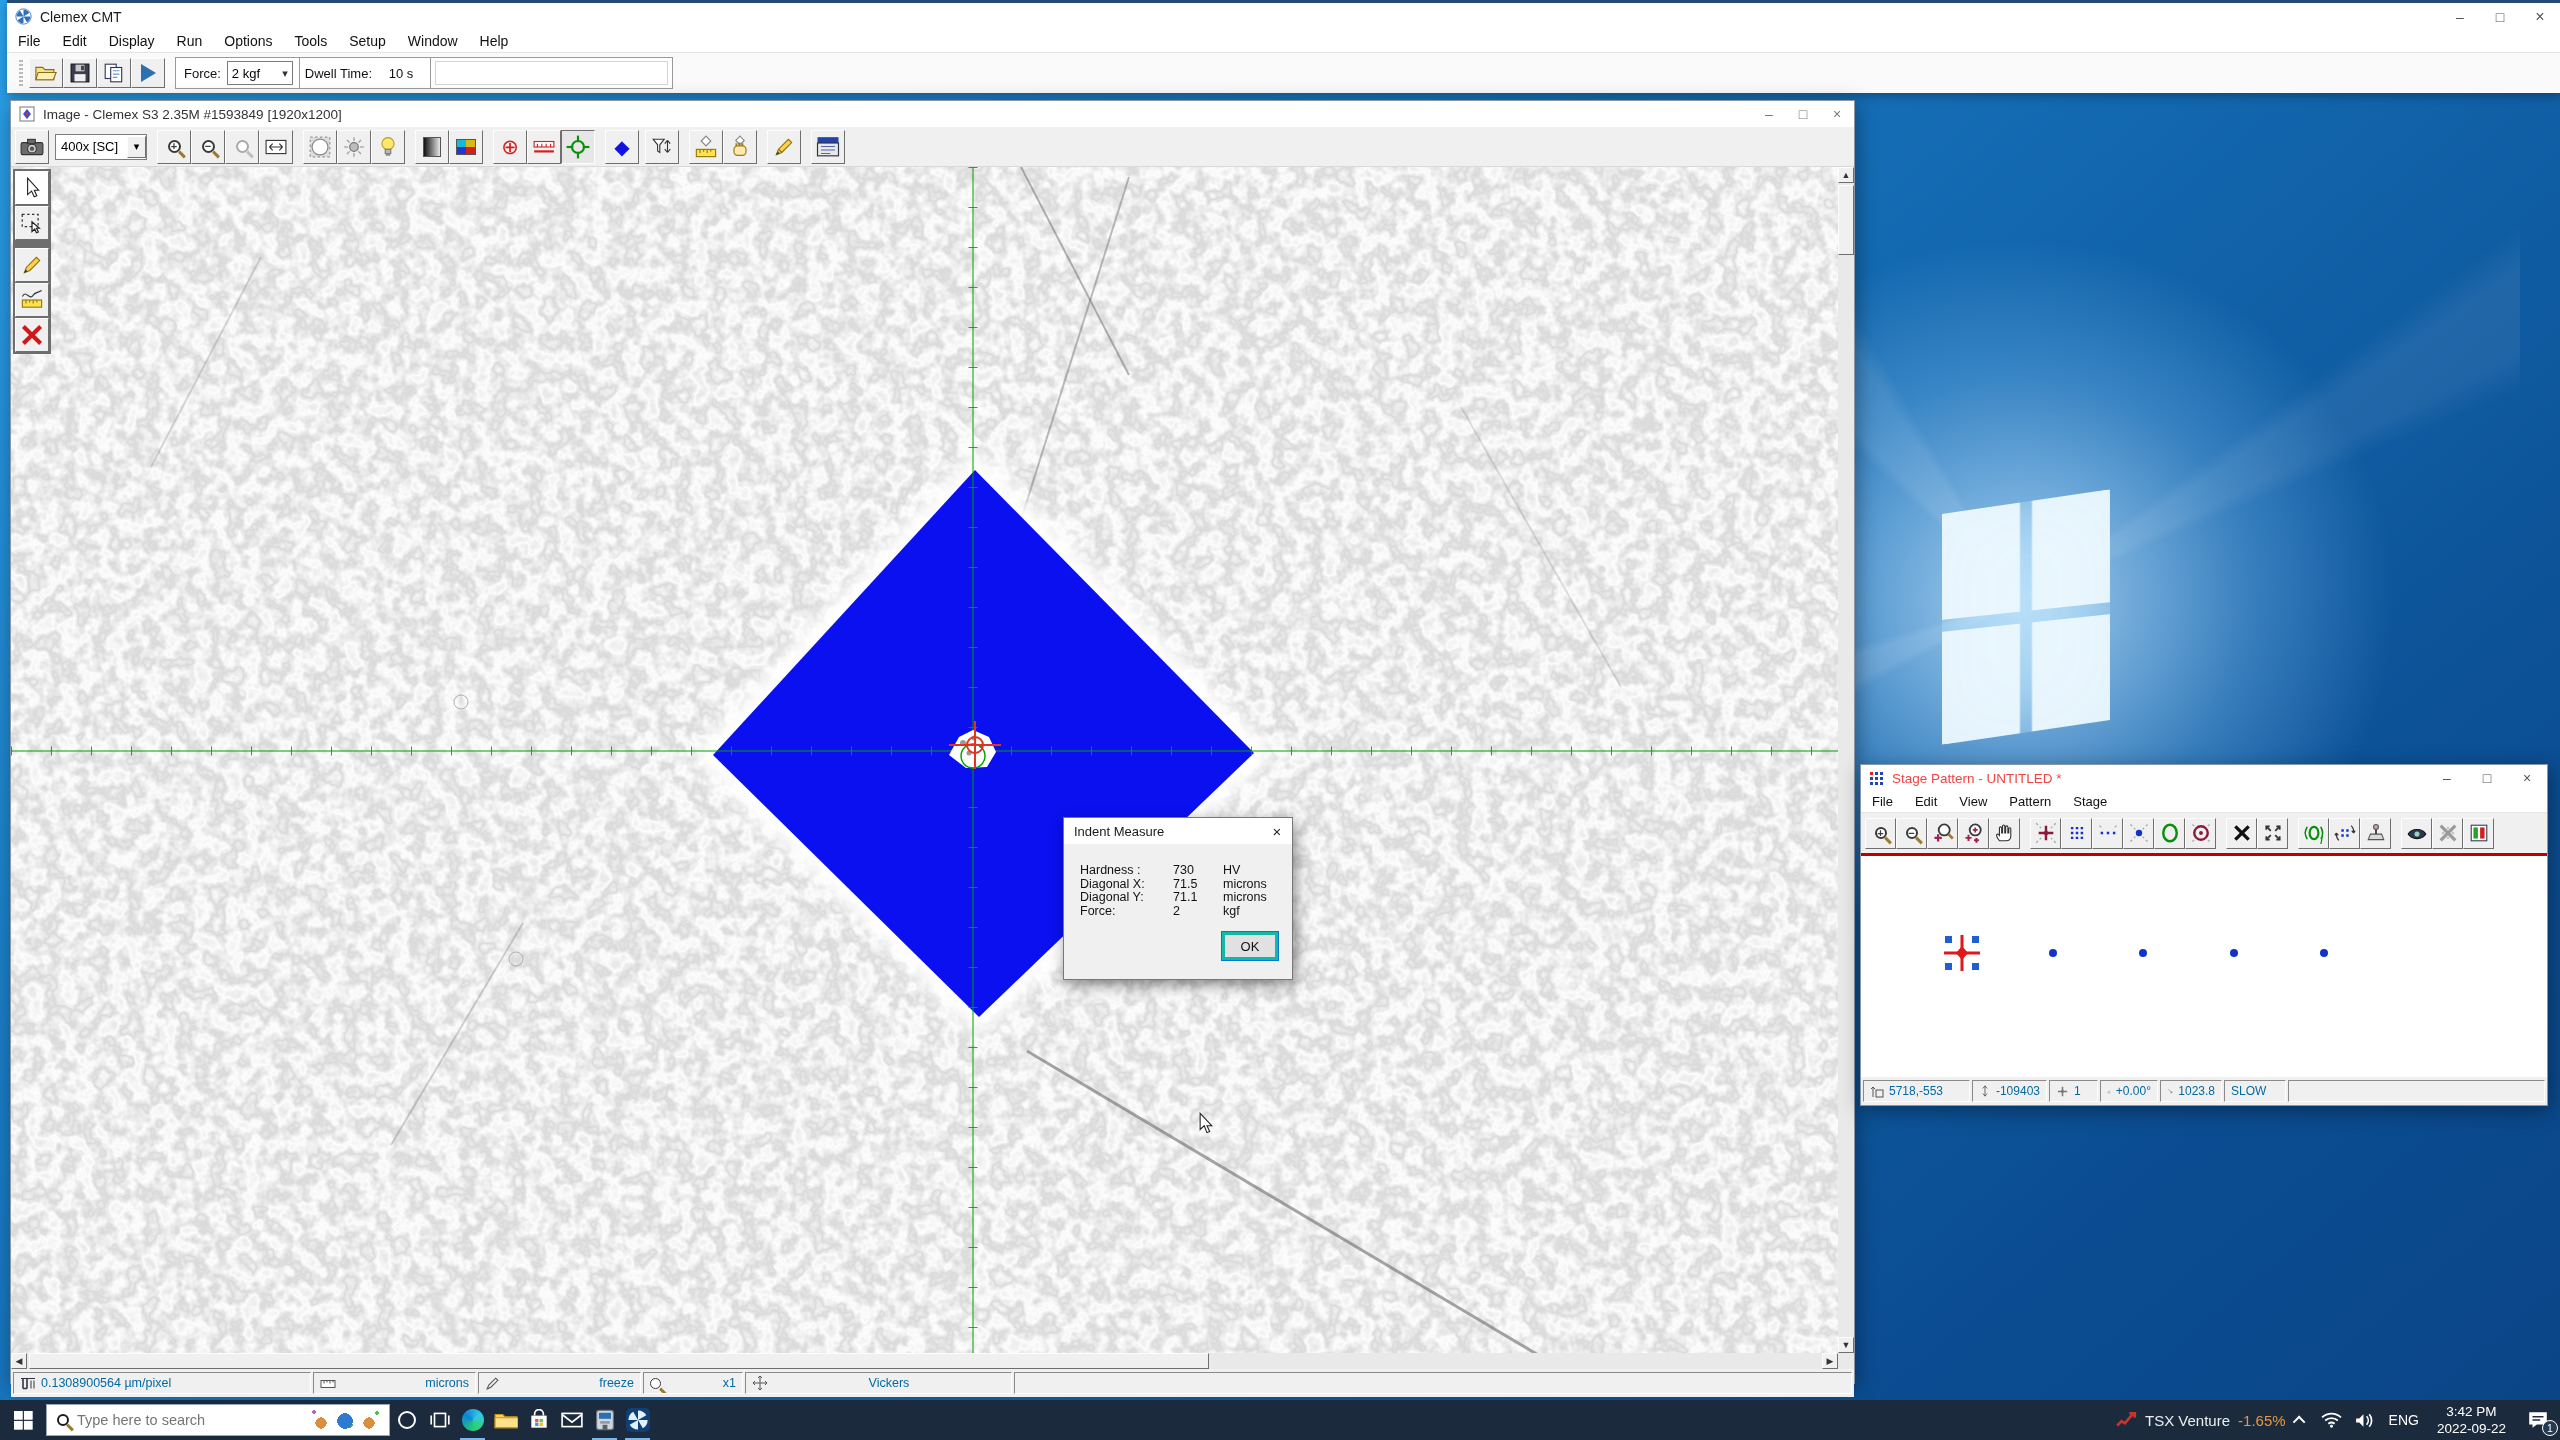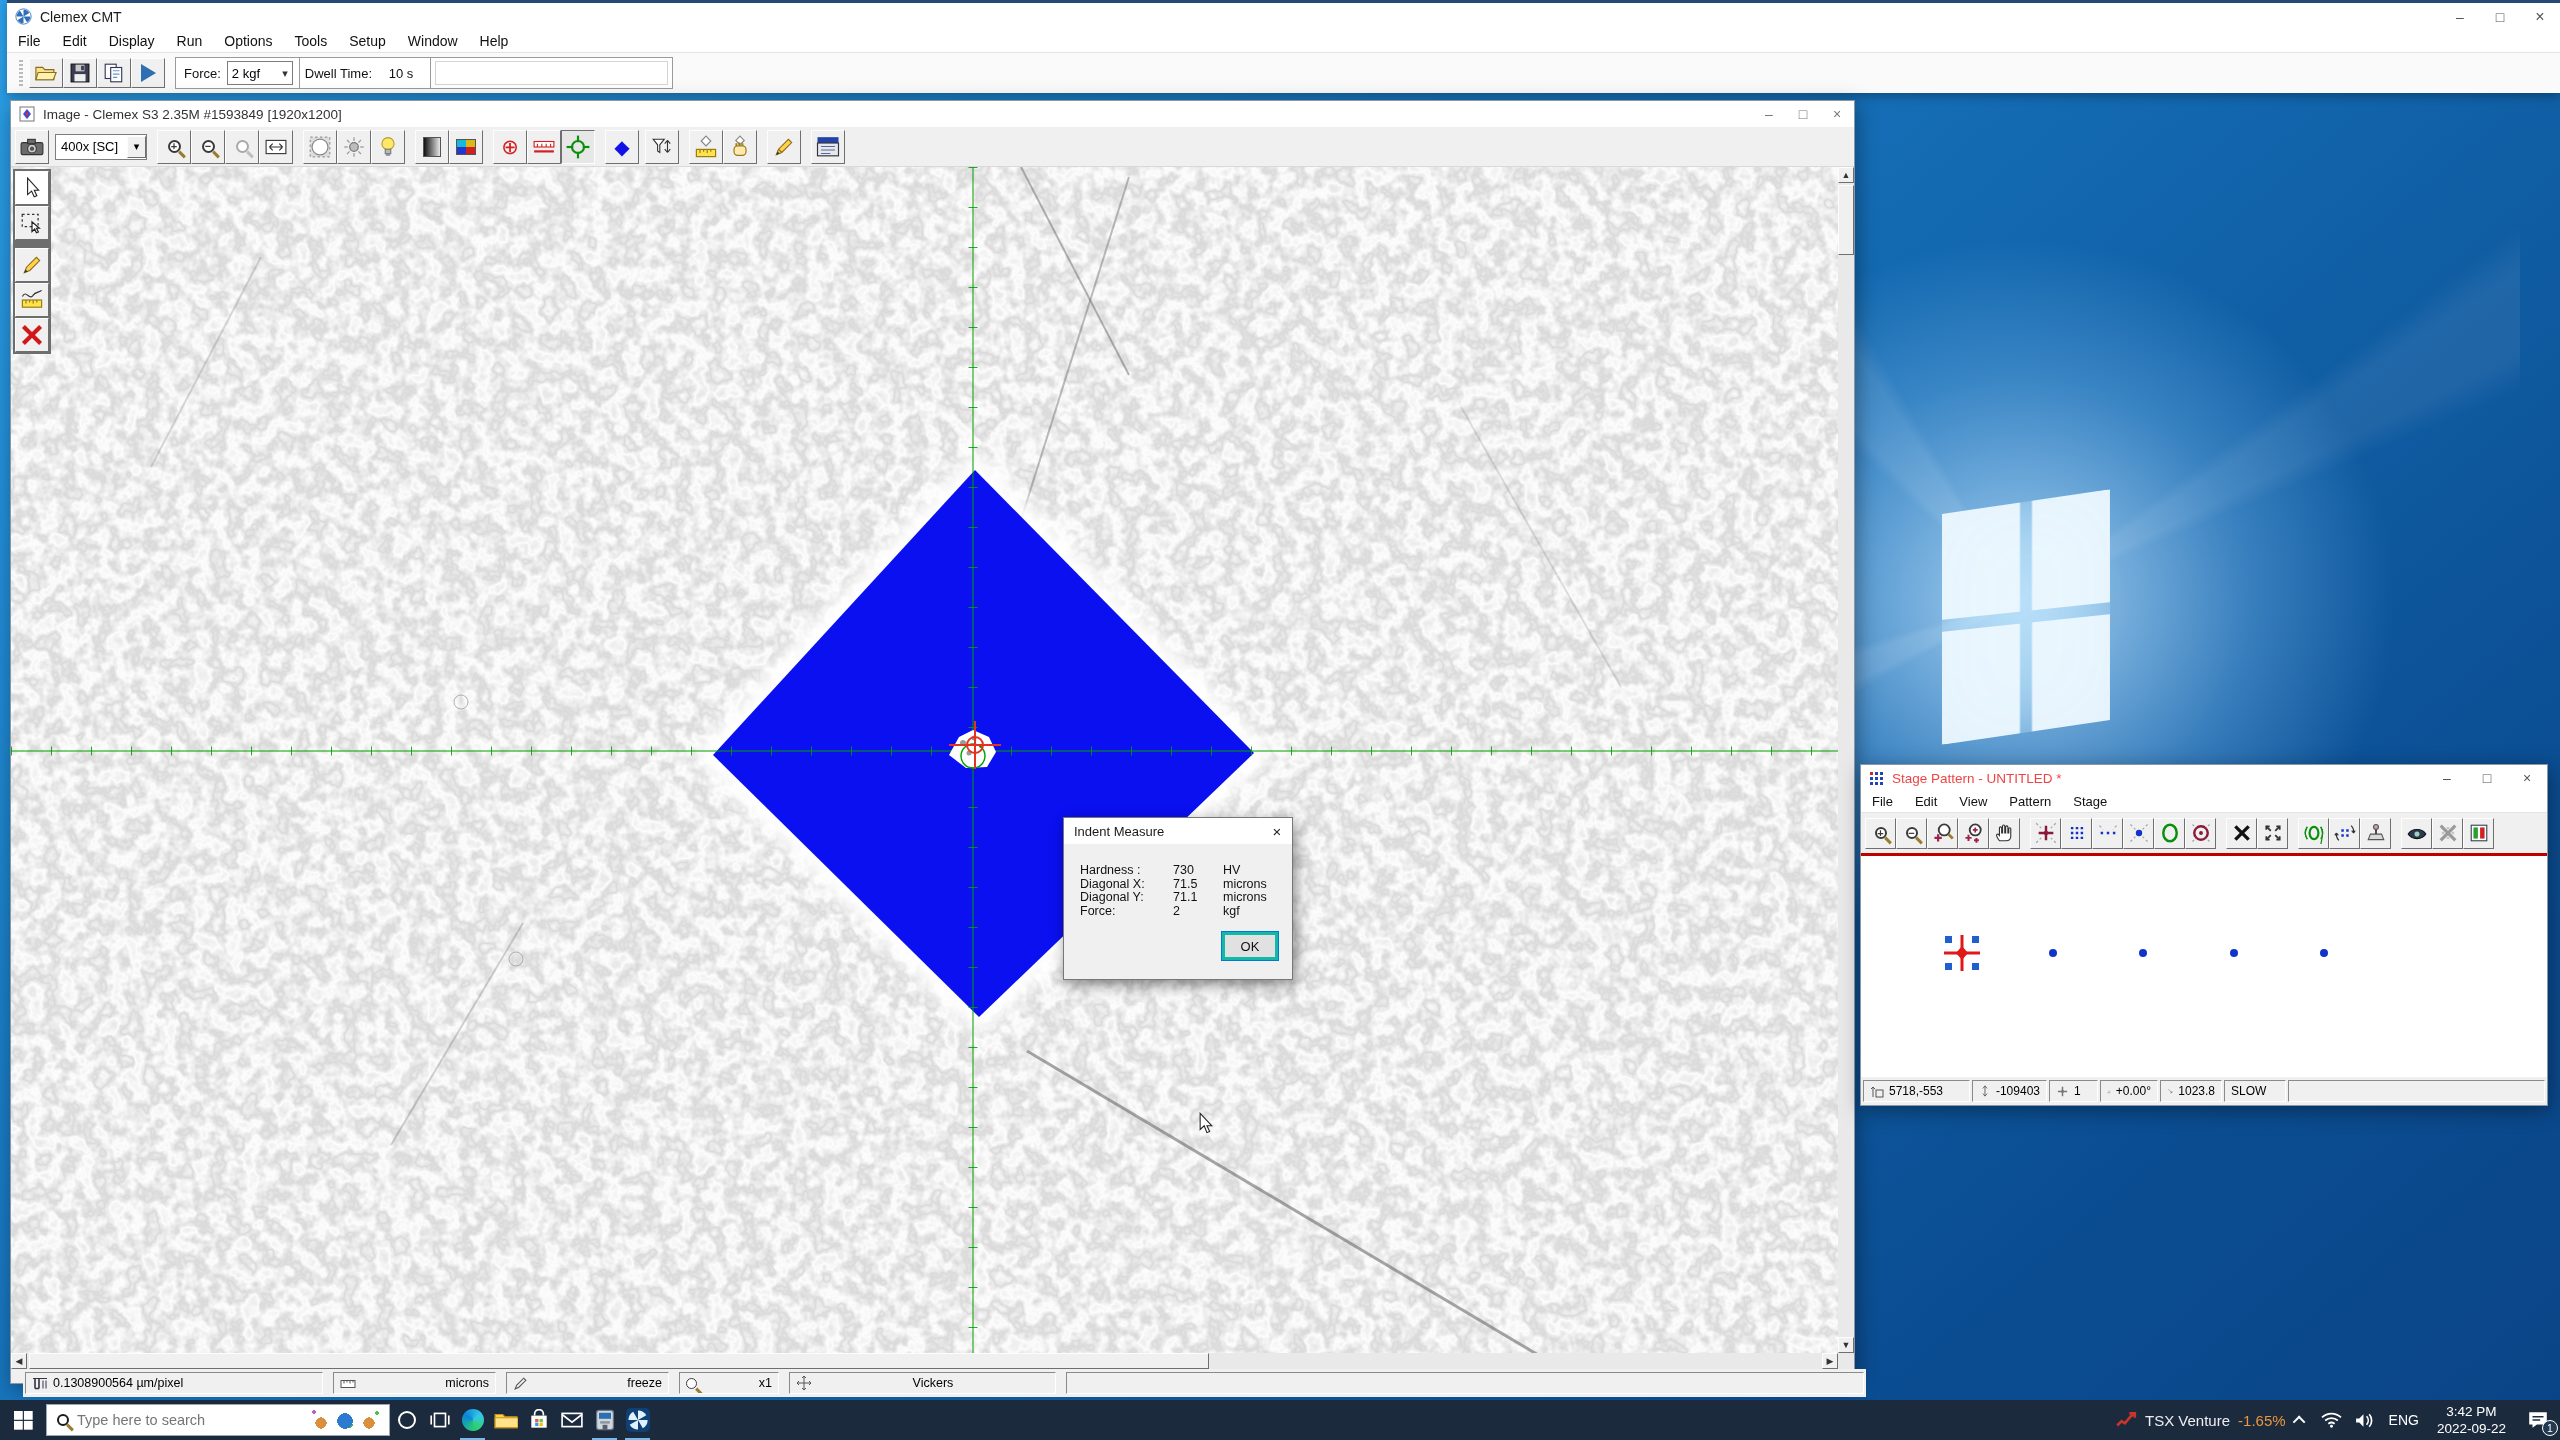--- a/index.html
+++ b/index.html
@@ -21,21 +21,21 @@
   .titlebar{display:flex;align-items:center;background:#fff;font-size:13.5px;color:#1a1a1a;padding-left:8px;gap:8px}
   .wctl{display:flex;height:100%;margin-left:auto}
   .wbtn{width:40px;height:100%;display:flex;align-items:center;justify-content:center;color:#555;font-size:14px}
   .menubar{display:flex;align-items:center;background:#fff;font-size:13.5px;color:#111}
   .menubar>span{padding:0 11px}
   .btn{display:flex;align-items:center;justify-content:center;background:#f0f0f0;border:1px solid;border-color:#fdfdfd #6f6f6f #6f6f6f #fdfdfd;flex:none}
   .btn.pressed{border-color:#6f6f6f #fdfdfd #fdfdfd #6f6f6f;background:#e7e7e7}
   .btn.lit{background:#fff}
   .tb34{width:34px;height:34px}.tb31{width:31px;height:31px}.tb30{width:34px;height:30px}
   .sunk{border:1px solid #7c7c7c;background:#fff}
-  .sfield{display:flex;align-items:center;gap:5px;padding:0 6px;border:1px solid;border-color:#8a8a8a #fff #fff #8a8a8a;background:#f0f0f0;font-size:12.5px;color:#000000;height:22px;flex:none;overflow:hidden;white-space:nowrap}
+  .sfield{display:flex;align-items:center;gap:5px;padding:0 6px;border:1px solid;border-color:#8a8a8a #fff #fff #8a8a8a;background:#f0f0f0;font-size:12.5px;color:#0369a1;height:22px;flex:none;overflow:hidden;white-space:nowrap}
   .sbtn{background:#f0f0f0;border:1px solid;border-color:#fdfdfd #6f6f6f #6f6f6f #fdfdfd;display:flex;align-items:center;justify-content:center;font-size:9px;color:#333;flex:none}
   .sp6{width:6px;flex:none}.sp10{width:10px;flex:none}
   .grip{width:4px;height:26px;margin:0 6px;background:repeating-linear-gradient(180deg,#bbb 0 2px,transparent 2px 4px);flex:none}
   .vline{width:1px;align-self:stretch;background:#9a9a9a;flex:none}
   .mag{position:relative;width:13px;height:13px;border:2px solid #3a3a3a;border-radius:50%;background:#fff;display:flex;align-items:center;justify-content:center;font:bold 11px/11px "Liberation Sans",sans-serif;color:#3a3a3a}
   .mag::after{content:"";position:absolute;width:8px;height:3px;background:#9a7b2f;bottom:-5px;right:-7px;transform:rotate(45deg)}
   .mag.gray{border-color:#a9a9a9;color:#a9a9a9}.mag.gray::after{background:#bfbfbf}
   .taskbar{position:absolute;left:0;top:1400px;width:2560px;height:40px;background:#1c2a3d;display:flex;align-items:center;color:#fff}
   .tbslot{width:33px;height:40px;display:flex;align-items:center;justify-content:center;position:relative;flex:none}
   .runline{position:absolute;bottom:0;left:4px;right:4px;height:2.5px;background:#76b9ed}
@@ -368,21 +368,21 @@
       <div class="sbtn" style="position:absolute;bottom:0;width:16px;height:16px">▼</div>
     </div>
 
     <div class="abs" style="left:0;top:1252px;width:1827px;height:16px;background:#e9e9e9">
       <div class="sbtn" style="position:absolute;left:0;width:16px;height:16px">◀</div>
       <div class="thumb" style="position:absolute;left:18px;width:1180px;height:16px;background:#f0f0f0;border:1px solid;border-color:#fdfdfd #6f6f6f #6f6f6f #fdfdfd"></div>
       <div class="sbtn" style="position:absolute;right:0;width:16px;height:16px">▶</div>
     </div>
     <div class="abs" style="left:1827px;top:1252px;width:16px;height:16px;background:#e9e9e9"></div>
 
-    <div class="flex" style="position:absolute;left:12px;top:1268px;width:1843px;height:28px;background:#f0f0f0;padding:0 2px;gap:10px">
+    <div class="flex" style="position:absolute;left:0;top:1268px;width:1843px;height:28px;background:#f0f0f0;padding:0 2px;gap:2px">
       <div class="sfield" style="width:298px">
         <svg width="16" height="15" viewBox="0 0 16 14">
             <path d="M1 2h14" stroke="#334"></path>
             <path d="M3 2v10M7 2v10M3 12h4" stroke="#334" stroke-width="1.6"></path>
             <path d="M11 4v8M14 4v8" stroke="#334"></path>
           </svg>
         <span>0.1308900564 µm/pixel</span>
       </div>
       <div class="sfield" style="width:163px;justify-content:space-between">
         <svg width="16" height="15" viewBox="0 0 16 14">

